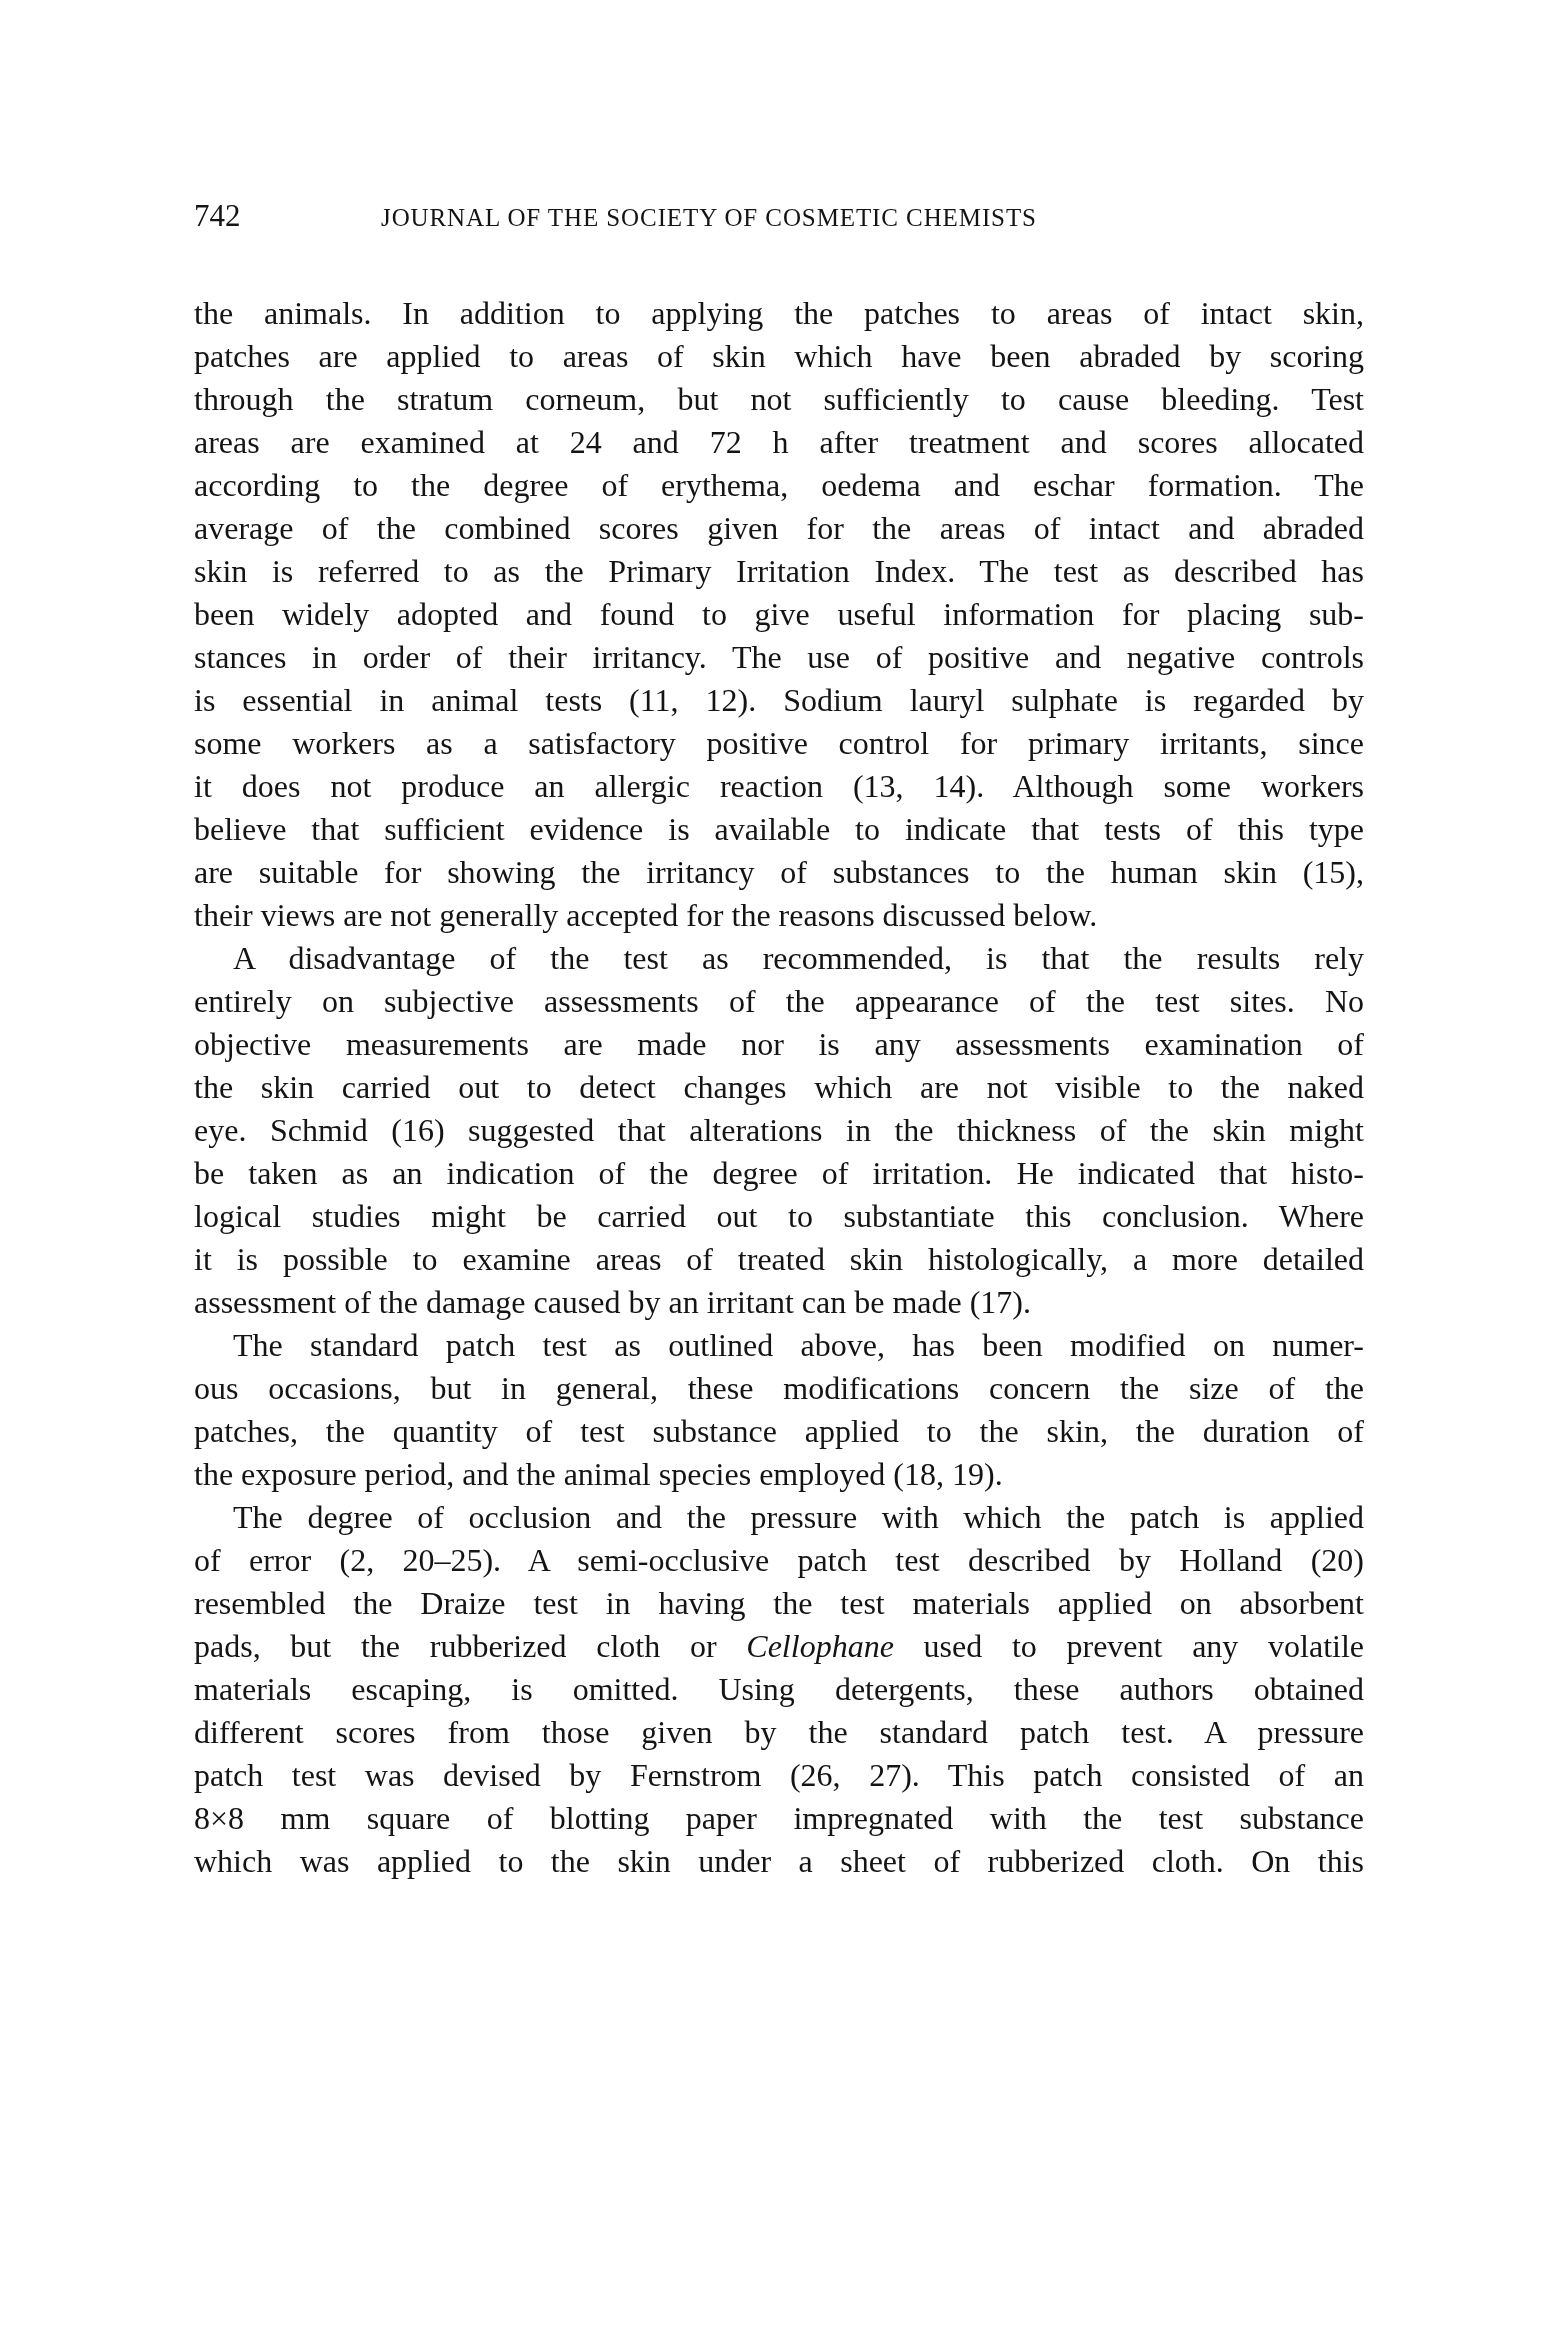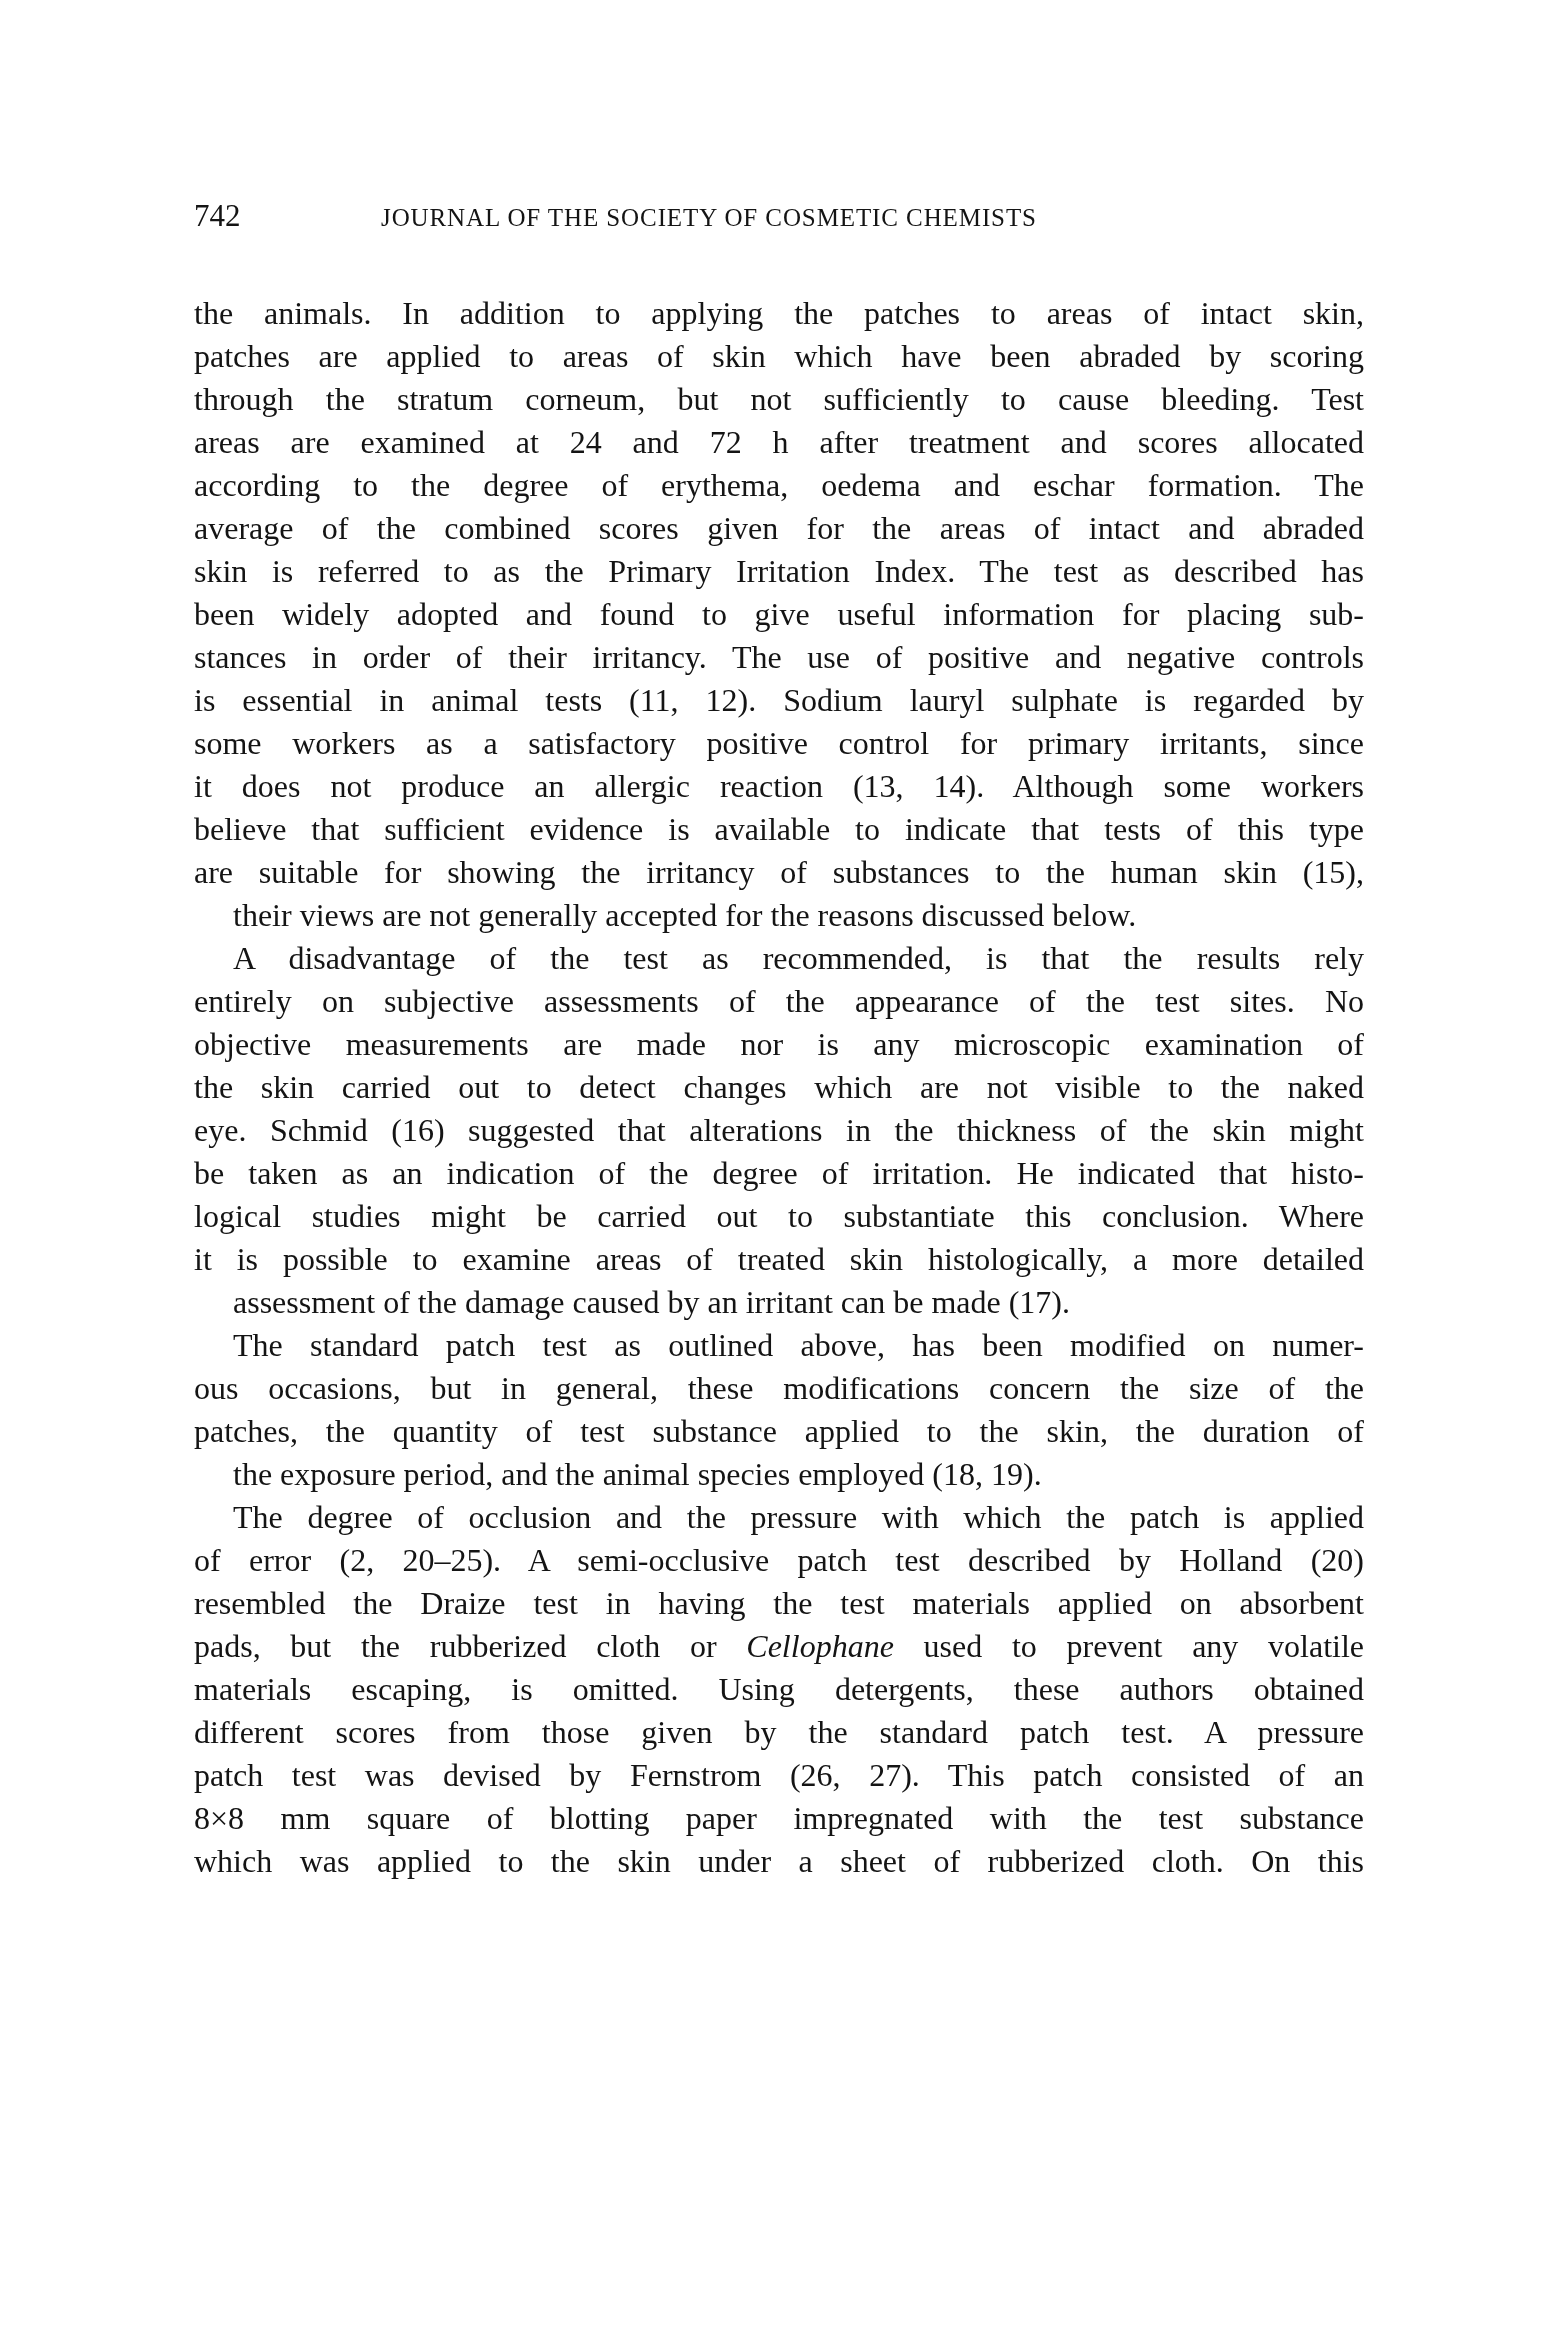--- a/index.html
+++ b/index.html
@@ -27,21 +27,21 @@
     text-align: justify;
     margin: 0;
     hyphens: none;
   }
   .line {
     display: block;
     text-align: justify;
     text-align-last: justify;
     white-space: nowrap;
   }
-  .line.last { text-align-last: left; margin-left: 39px; }
+  .line.last { text-align-last: left; }
   .line.indent { padding-left: 39px; }
   em { font-style: italic; }
 </style>
 </head>
 <body>
 
 <div class="page">
 
   <div class="running-head">
     <span class="page-number">742</span>
@@ -62,21 +62,21 @@
     <span class="line">some workers as a satisfactory positive control for primary irritants, since</span>
     <span class="line">it does not produce an allergic reaction (13, 14). Although some workers</span>
     <span class="line">believe that sufficient evidence is available to indicate that tests of this type</span>
     <span class="line">are suitable for showing the irritancy of substances to the human skin (15),</span>
     <span class="line last">their views are not generally accepted for the reasons discussed below.</span>
   </div>
 
   <div class="para">
     <span class="line indent">A disadvantage of the test as recommended, is that the results rely</span>
     <span class="line">entirely on subjective assessments of the appearance of the test sites. No</span>
-    <span class="line">objective measurements are made nor is any microscopic examination of</span>
+    <span class="line">objective measurements are made nor is any assessments examination of</span>
     <span class="line">the skin carried out to detect changes which are not visible to the naked</span>
     <span class="line">eye. Schmid (16) suggested that alterations in the thickness of the skin might</span>
     <span class="line">be taken as an indication of the degree of irritation. He indicated that histo-</span>
     <span class="line">logical studies might be carried out to substantiate this conclusion. Where</span>
     <span class="line">it is possible to examine areas of treated skin histologically, a more detailed</span>
     <span class="line last">assessment of the damage caused by an irritant can be made (17).</span>
   </div>
 
   <div class="para">
     <span class="line indent">The standard patch test as outlined above, has been modified on numer-</span>

